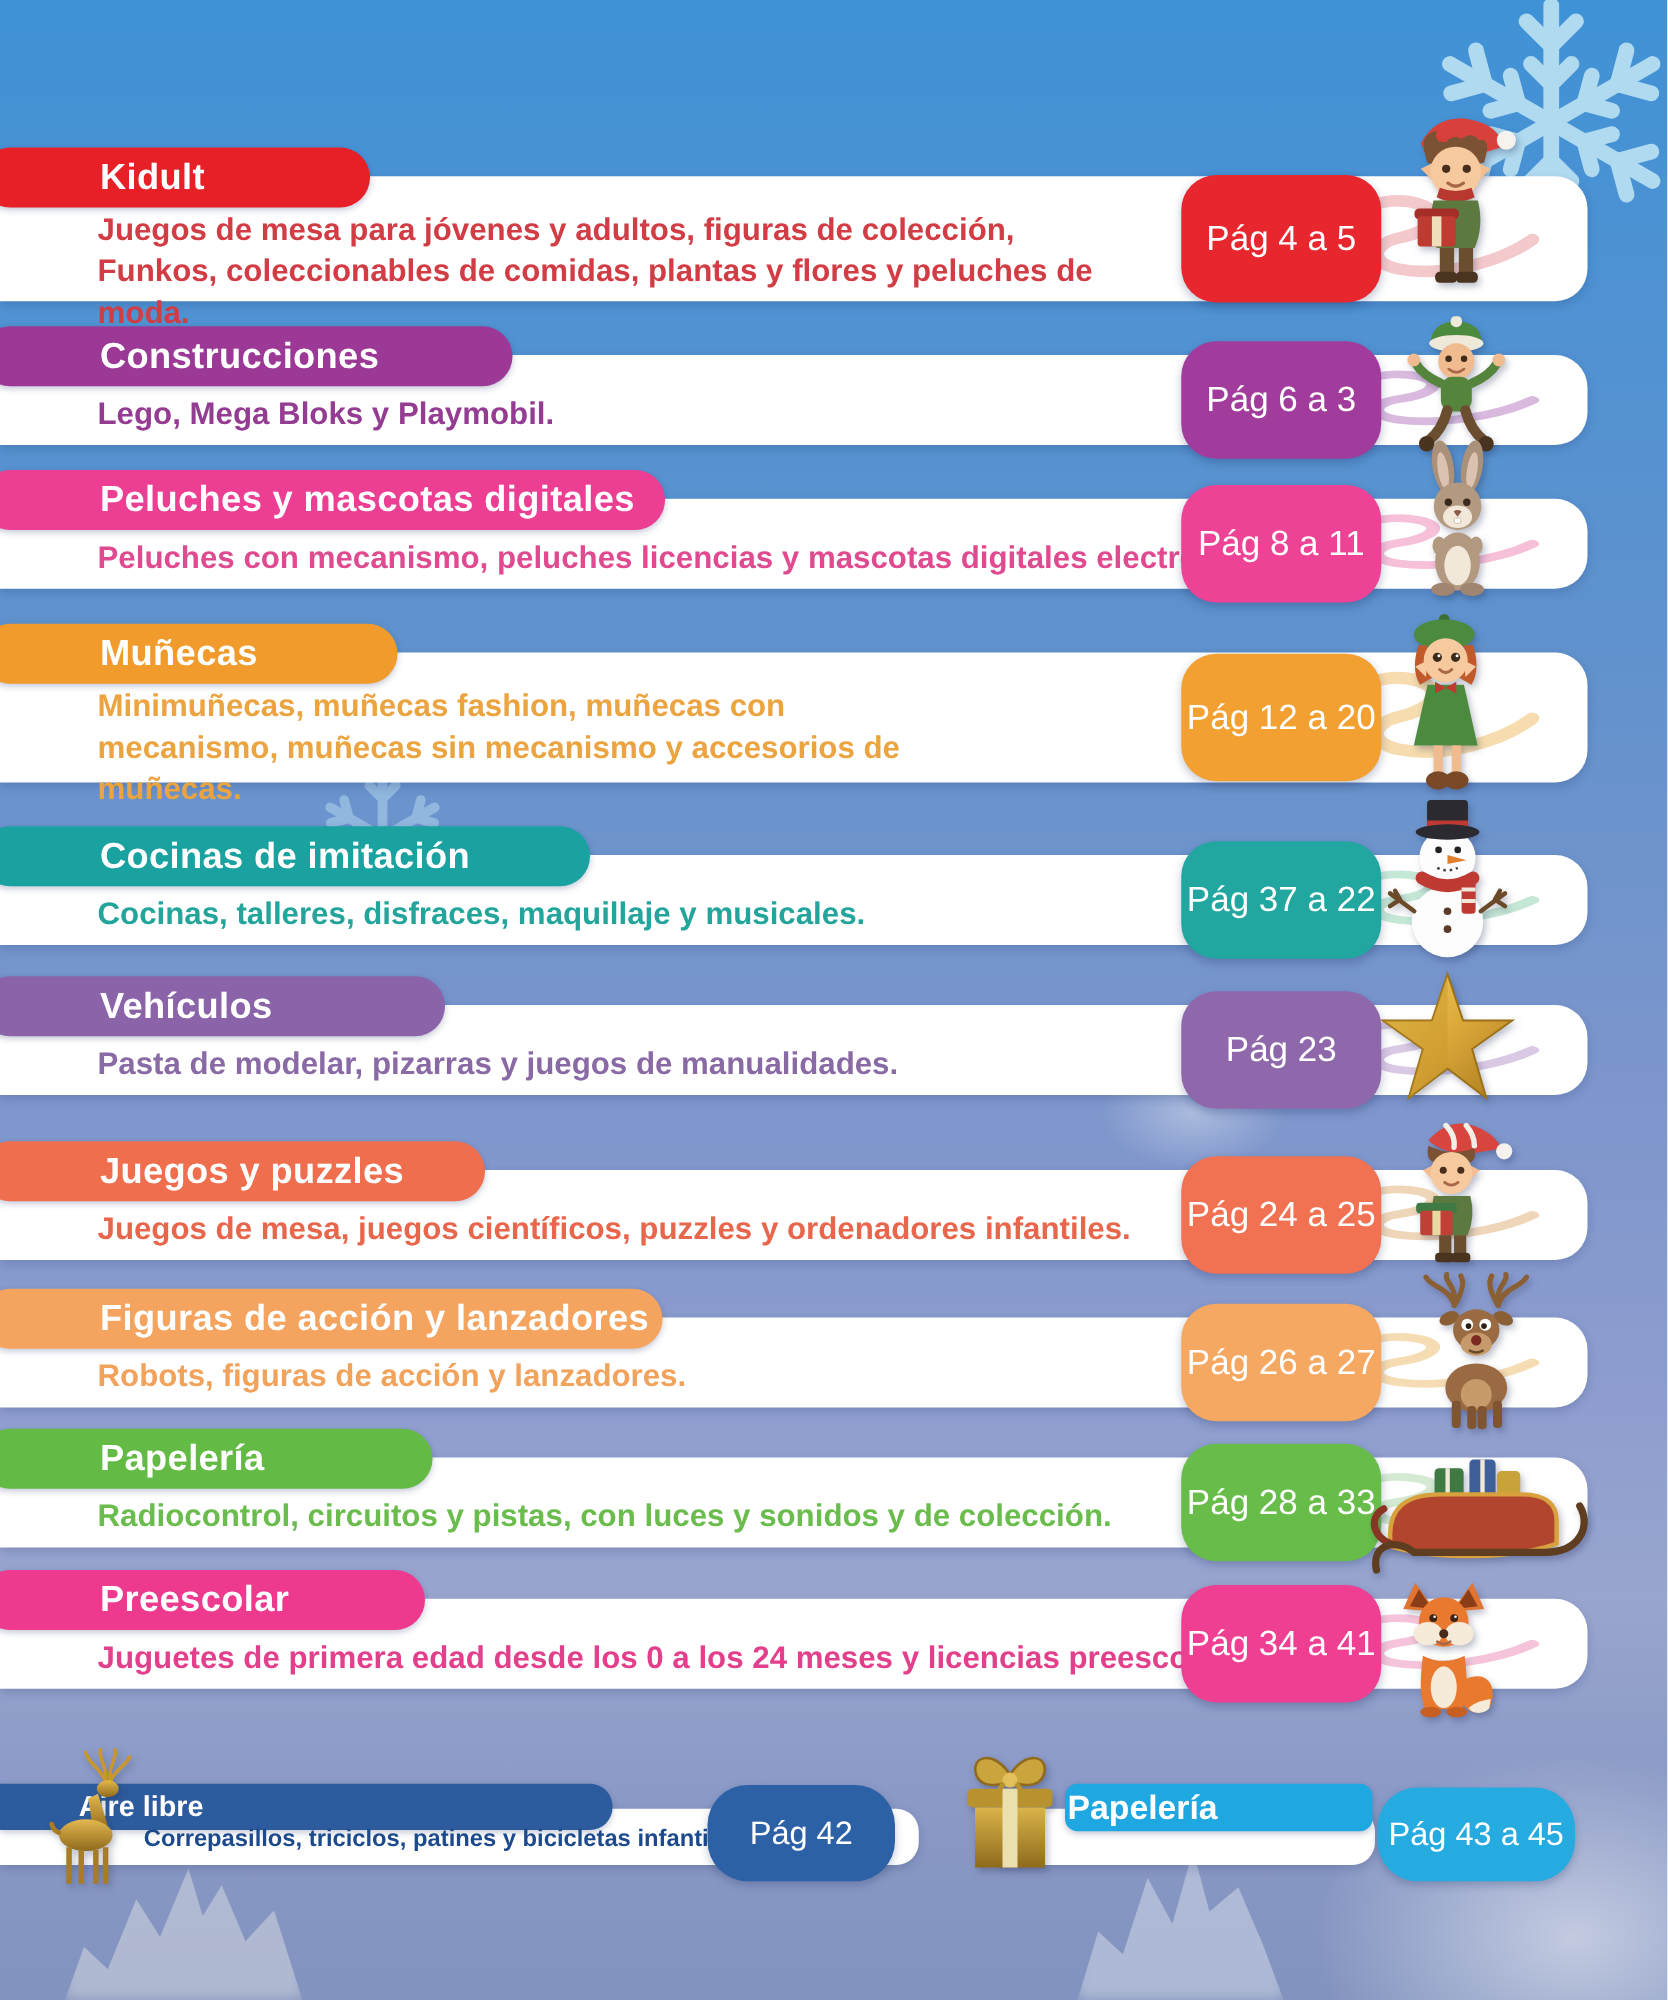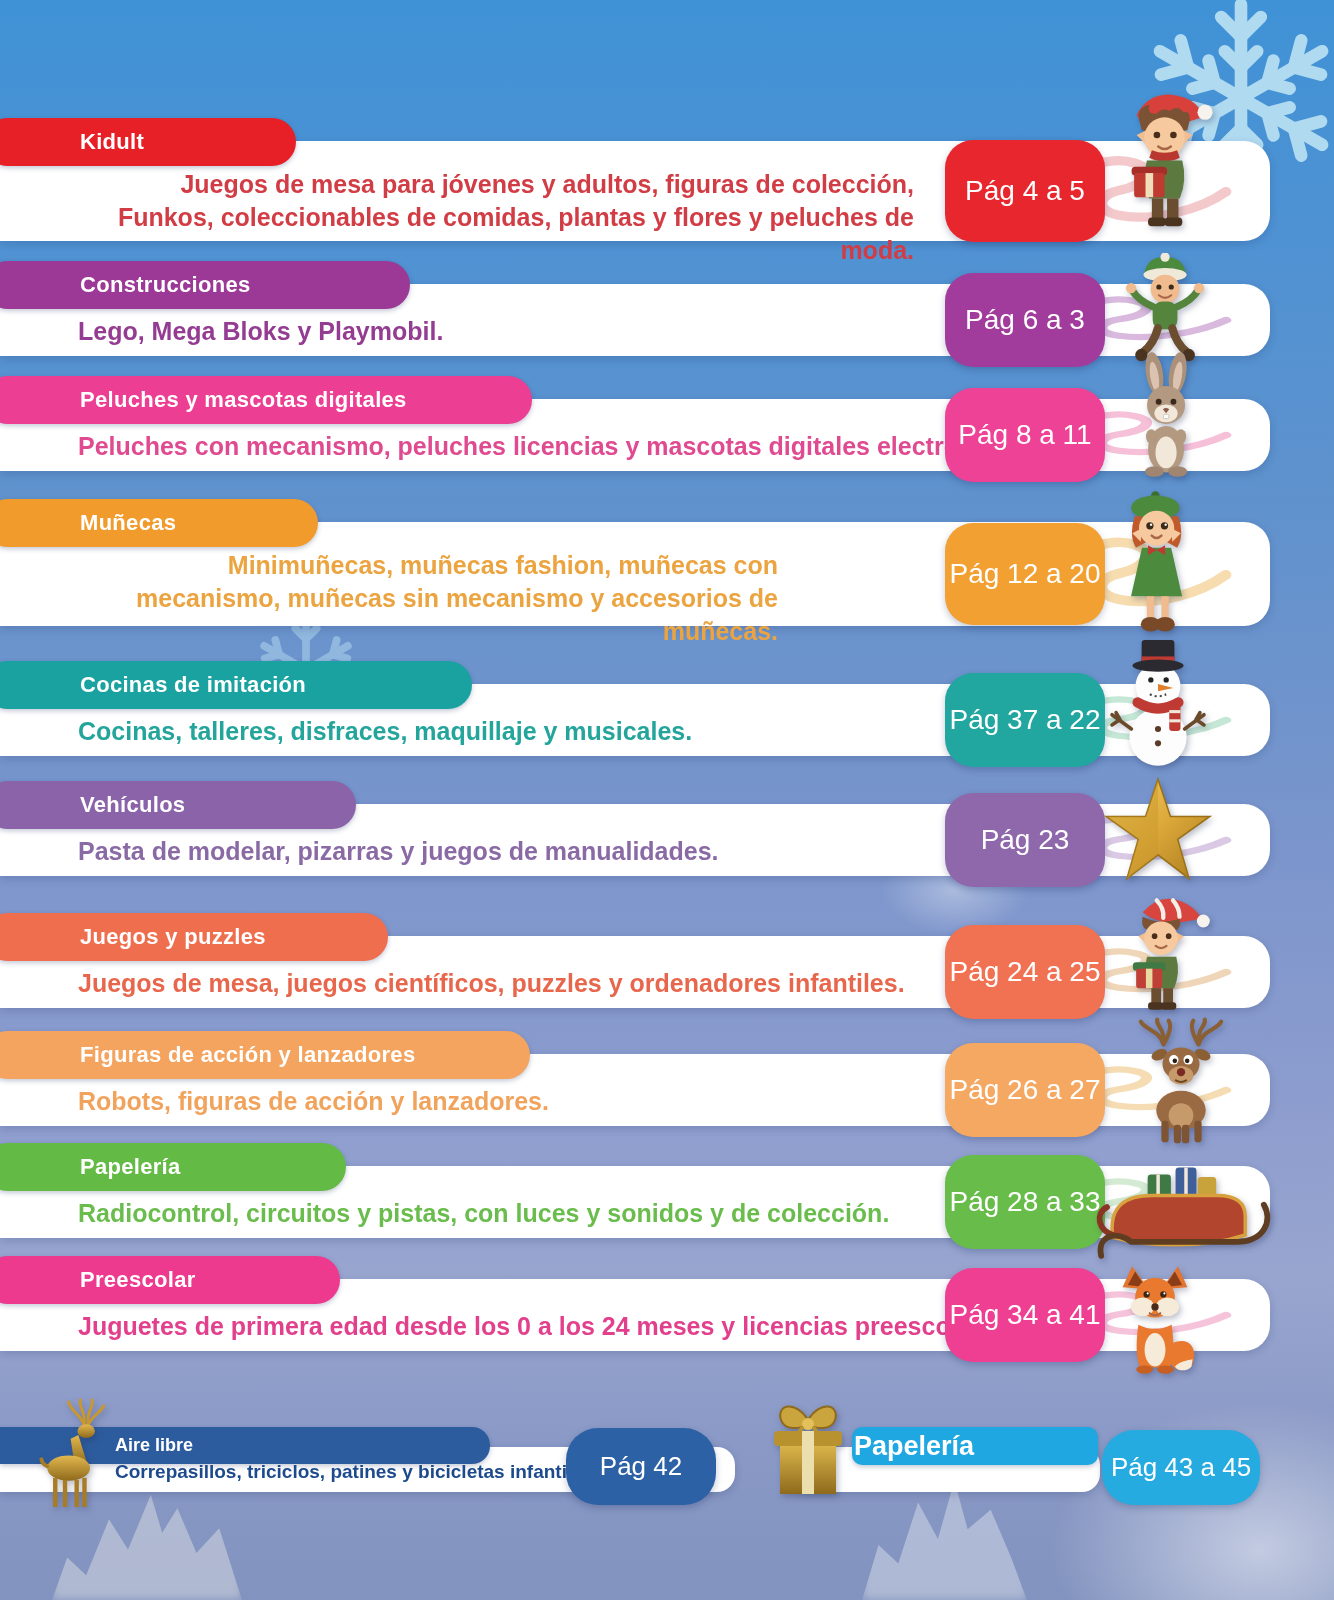--- a/index.html
+++ b/index.html
@@ -23,24 +23,24 @@
   }
   .squiggle{
     position:absolute; left:1048px; top:30px; width:192px; height:calc(var(--wh) - 16px);
     color:var(--squig);
   }
   .pill{
     position:absolute; left:-16px; top:0; height:48px; border-radius:26px;
     background:var(--bar); display:flex; align-items:center; padding-left:96px;
     box-shadow:0 2px 5px rgba(20,40,90,.25);
   }
-  .pill-label{ color:#fff; font-size:22px; font-weight:700; letter-spacing:.3px; white-space:nowrap; }
+  .pill-label{ color:#fff; font-size:29px; font-weight:700; letter-spacing:.3px; white-space:nowrap; }
   .desc{
     position:absolute; left:78px; top:54px; font-size:25px; font-weight:700;
-    color:var(--text); line-height:33px; white-space:nowrap;text-align:right;
+    color:var(--text); line-height:33px; white-space:nowrap;
   }
   .desc.two{ white-space:normal; top:50px; }
   .badge{
     position:absolute; left:945px; top:var(--badge-top); width:160px; height:var(--badge-h);
     background:var(--badge); border-radius:28px; color:#fff; font-size:28px;
     display:flex; align-items:center; justify-content:center; white-space:nowrap;
     box-shadow:0 3px 7px rgba(20,40,90,.25);
   }
   .character{ position:absolute; }
   .character svg{ width:100%; height:100%; filter:drop-shadow(2px 3px 3px rgba(30,40,80,.3)); }
@@ -467,21 +467,21 @@
         <path d="M66,80 C84,72 92,86 85,102 C77,109 66,105 64,96 Z" fill="#e8792f"></path>
         <path d="M85,102 C81,107 72,107 69,102 C74,97 81,96 86,95 Z" fill="#f6ead9"></path>
         <ellipse cx="40" cy="105" rx="8" ry="4" fill="#c75f22"></ellipse>
           <ellipse cx="60" cy="105" rx="8" ry="4" fill="#c75f22"></ellipse>
       </svg>
     </div>
   </section>
 
   <div style="--bar: #2d5c9e; --badge: #2d61a6; --text: #1c4a8c;">
     <div class="f-white" style="left:0; top:1447px; width:735px; height:45px; border-radius:0 18px 18px 0;"></div>
-    <div class="f-pill" style="left:0; top:1427px; width:490px; height:37px; border-radius:0 18px 18px 0; padding-left:115px; font-size:18px;">
+    <div class="f-pill" style="left:0; top:1427px; width:490px; height:37px; border-radius:0 18px 18px 0; padding-left:63px; font-size:23px;">
       <span>Aire libre</span>
       </div>
     <p class="f-desc" style="left:115px; top:1461px;">Correpasillos, triciclos, patines y bicicletas infantiles.</p>
     <div class="f-badge" style="left:566px; top:1428px; width:150px; height:77px;">Pág 42</div>
     <div class="character" style="left:26px; top:1396px; width:96px; height:112px;">
       <svg viewBox="0 0 95 115">
         <defs>
           <linearGradient id="gdeer" x1="0" y1="0" x2="0" y2="1">
             <stop offset="0" stop-color="#e3b84f"></stop>
               <stop offset="1" stop-color="#8f6a1c"></stop>

